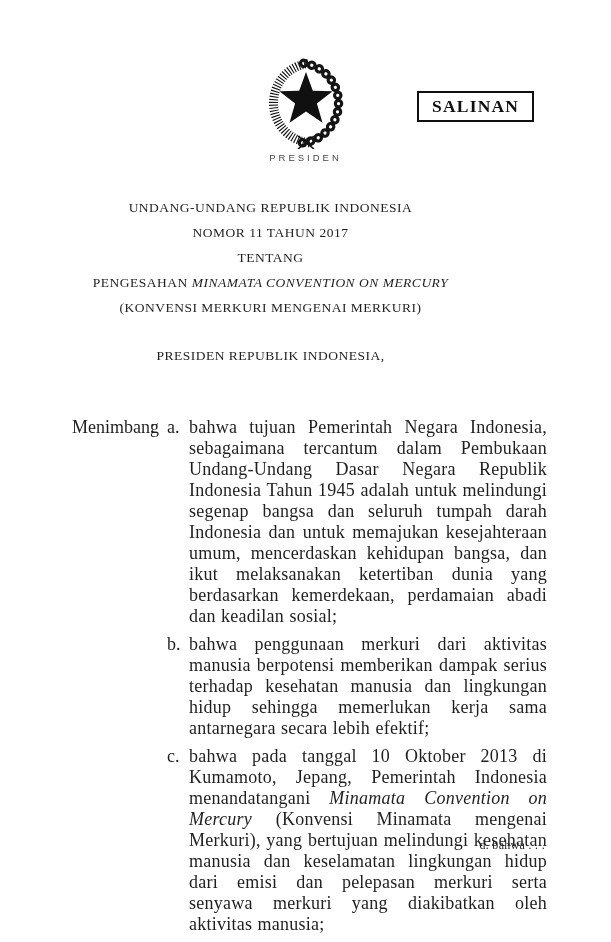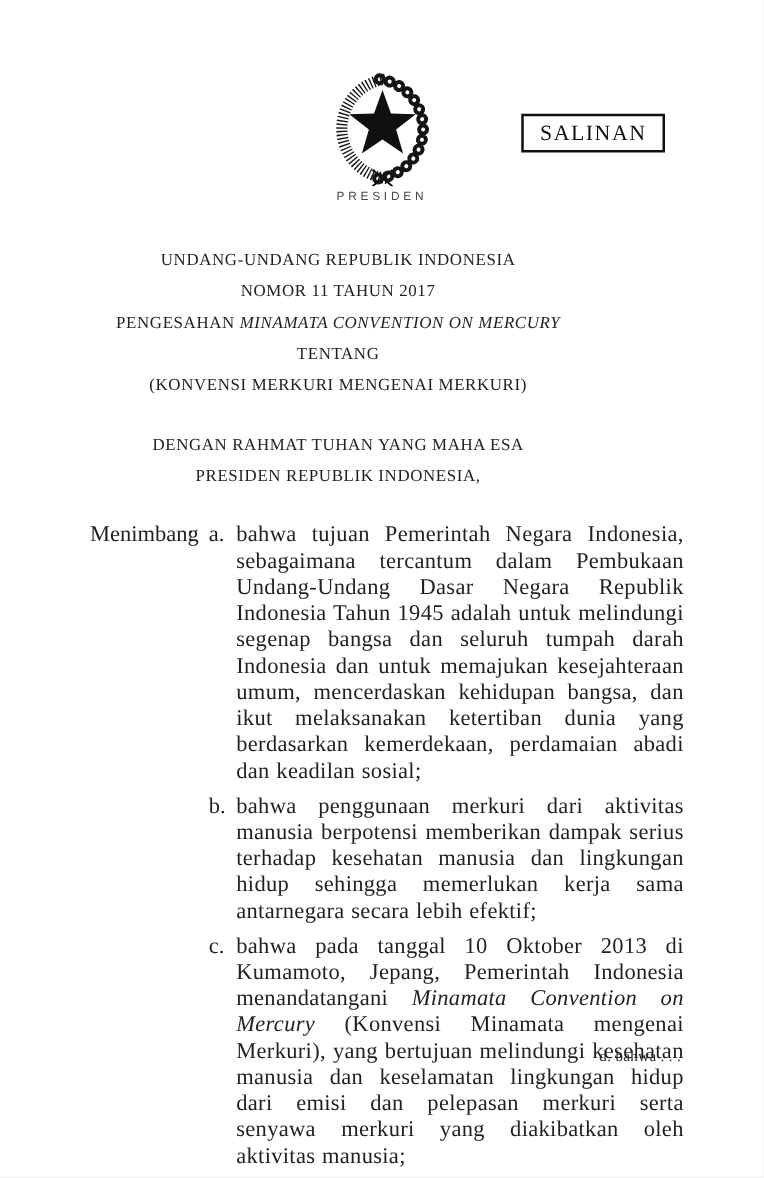--- a/index.html
+++ b/index.html
@@ -6,21 +6,21 @@
   .page {
     position:relative; width:611px; height:942px; margin:0 auto;
     background:#ffffff; overflow:hidden;
     font-family:"Liberation Serif", serif; color:#1f1f1f;
   }
   
   .emblem { position:absolute; left:250px; top:57px; }
   .stamp {
     position:absolute; left:417px; top:91px;
     border:2.5px solid #0f0f0f; padding:3px 13px;
-    font-family:"Liberation Serif", serif; font-weight:normal;
+    font-family:"Liberation Serif", serif; font-weight:bold;
     font-size:17.5px; letter-spacing:1.2px; color:#0f0f0f; background:#fff;
   }
   .letterhead {
     position:absolute; left:0; top:152px; width:611px; text-align:center;
     font-family:Liberation Sans, sans-serif; color:#474747;
     font-size:9.5px; line-height:12.5px;
   }
   .letterhead .lh1 { letter-spacing:3px; }
   .letterhead .lh2 { letter-spacing:2.2px; }
   
@@ -70,27 +70,26 @@
 
   <div class="stamp">SALINAN</div>
 
   <div class="letterhead">
     <div class="lh1">PRESIDEN</div>
   </div>
 
   <div class="title-block">
     <div class="tline">UNDANG-UNDANG REPUBLIK INDONESIA</div>
     <div class="tline">NOMOR 11 TAHUN 2017</div>
+    <div class="tline">TENTANG</div>
     <div class="tline"><span>PENGESAHAN </span><em>MINAMATA CONVENTION ON MERCURY</em></div>
-    <div class="tline">TENTANG</div>
     <div class="tline">(KONVENSI MERKURI MENGENAI MERKURI)</div>
   </div>
 
   <div class="preamble">
-    <div class="tline">DENGAN RAHMAT TUHAN YANG MAHA ESA</div>
     <div class="tline">PRESIDEN REPUBLIK INDONESIA,</div>
   </div>
 
   <div class="considering">
     <div class="label">Menimbang</div>
     <div class="colon">:</div>
     <div class="items">
 
       <div class="c-item">
         <span class="marker">a.</span>

